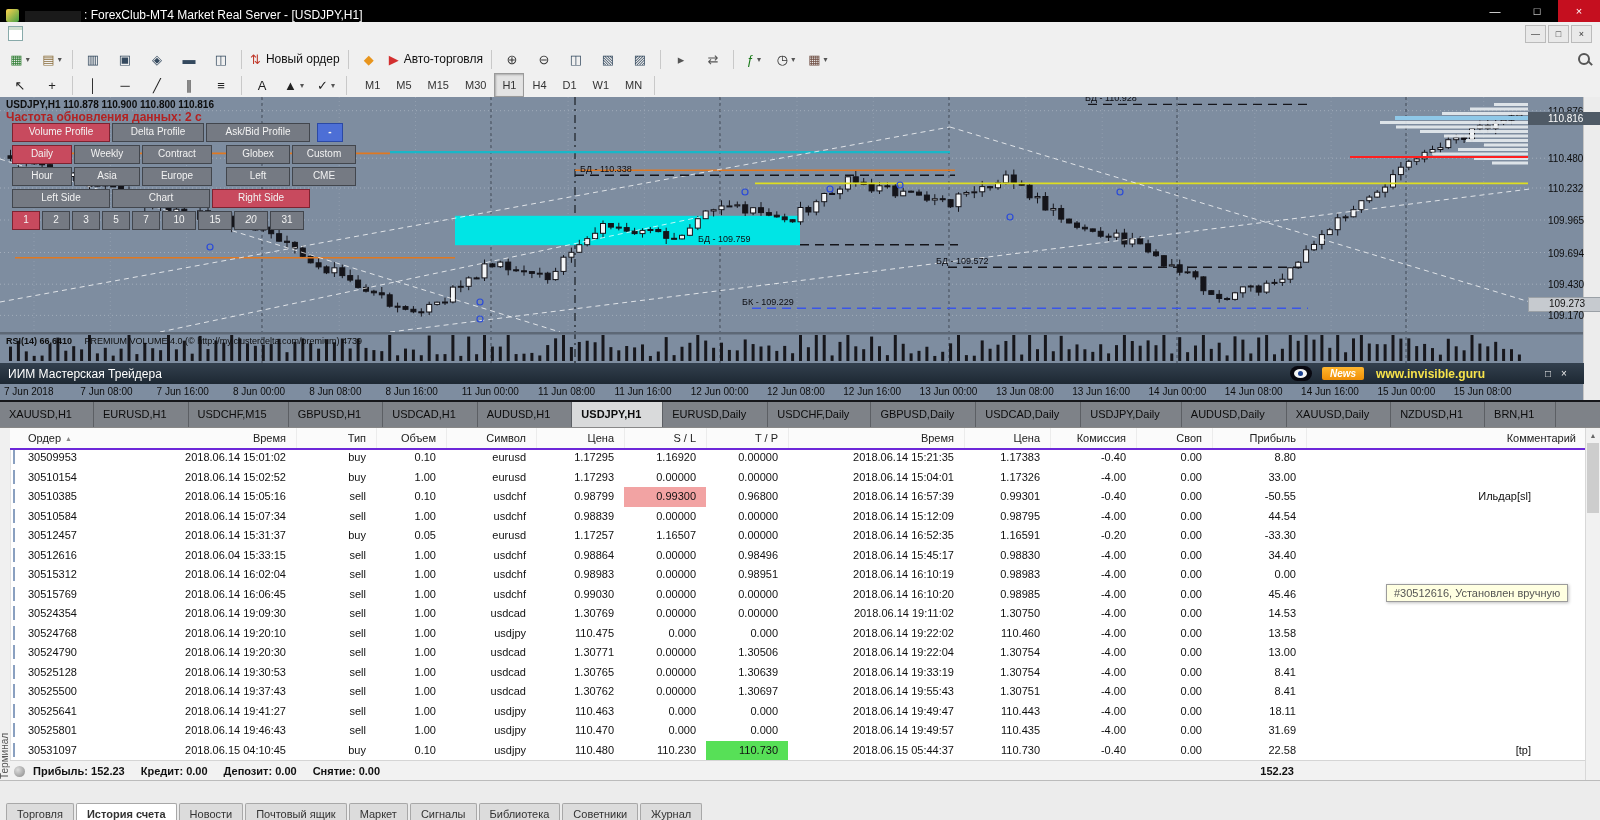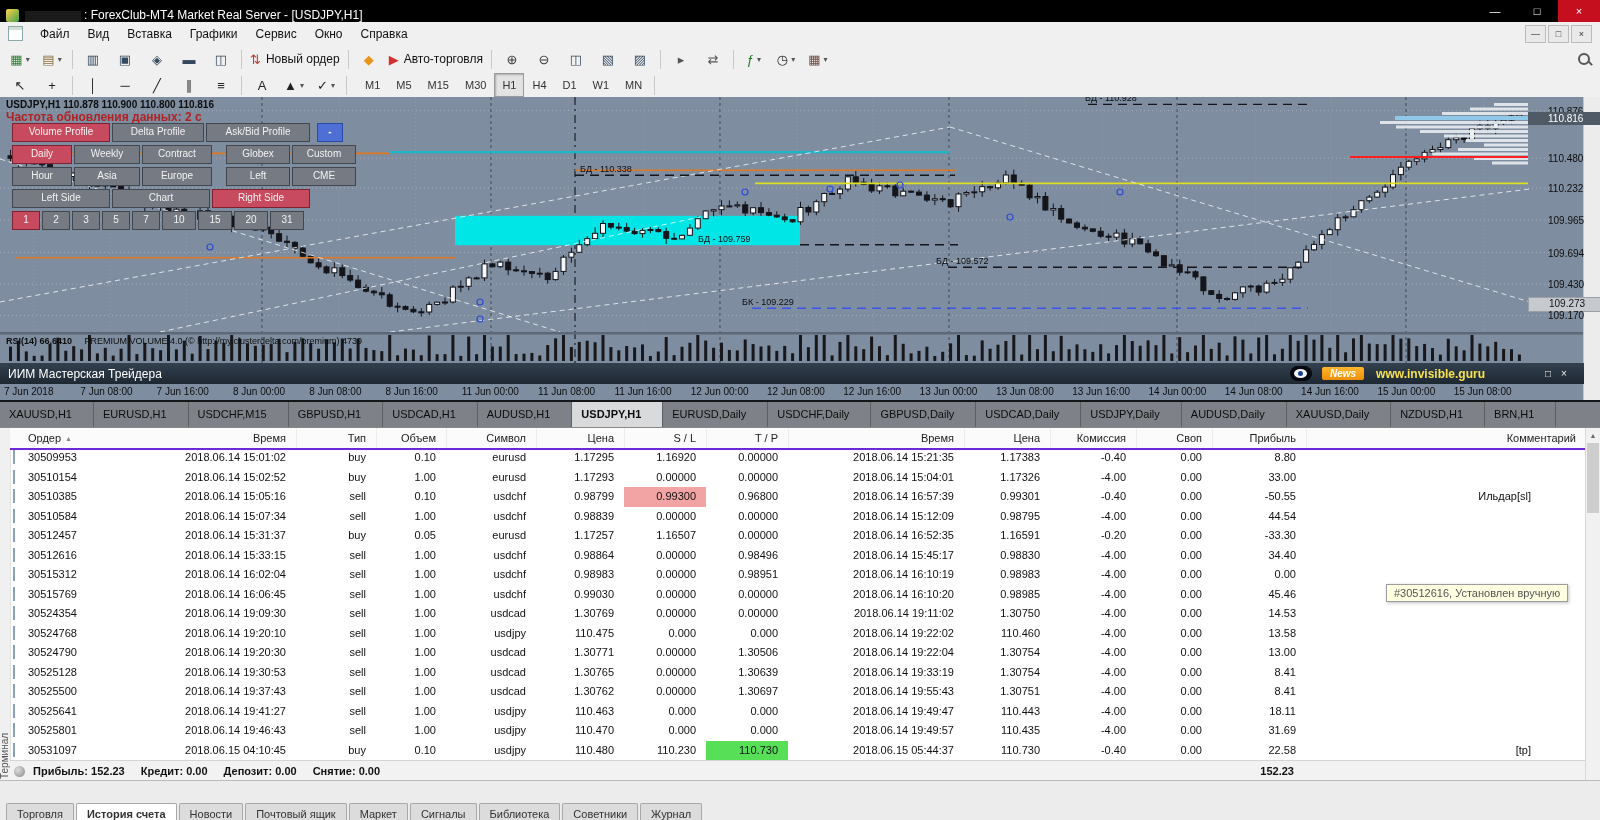--- a/index.html
+++ b/index.html
@@ -119,21 +119,20 @@
   <span>: ForexClub-MT4 Market Real Server - [USDJPY,H1]</span>
   <span class="win-btns">
     <span class="win-btn">—</span>
     <span class="win-btn">□</span>
     <span class="win-btn close">×</span>
   </span>
 </div>
 
 <div class="menubar">
   <span class="menu-doc"></span>
-  <span id="menu-items"><span class="menu-item">Файл</span><span class="menu-item">Вид</span><span class="menu-item">Вставка</span><span class="menu-item">Графики</span><span class="menu-item">Сервис</span><span class="menu-item">Окно</span><span class="menu-item">Справка</span></span>
   <span class="mdi-btns">
     <span class="mdi-btn">—</span>
     <span class="mdi-btn">□</span>
     <span class="mdi-btn">×</span>
   </span>
 </div>
 
 <div class="toolbar" id="toolbar1">
     <span class="tbtn">
       <span class="glyph" style="color: rgb(46, 125, 50);">▦</span>
@@ -952,21 +951,21 @@
         <span class="pbtn active" style="width: 96px;">Right Side</span>
       </div>
       <div class="prow">
         <span class="pbtn active" style="width: 26px;">1</span>
         <span class="pbtn" style="width: 26px;">2</span>
         <span class="pbtn" style="width: 26px;">3</span>
         <span class="pbtn" style="width: 26px;">5</span>
         <span class="pbtn" style="width: 26px;">7</span>
         <span class="pbtn" style="width: 32px;">10</span>
         <span class="pbtn" style="width: 32px;">15</span>
-        <span class="pbtn" style="width: 32px;">20</span>
+        <span class="pbtn" style="width: 32px; font-style: italic;">20</span>
         <span class="pbtn" style="width: 32px;">31</span>
       </div>
     </div>
   <div id="price-scale">
       <div class="ps-item" style="top: 7.7px;">110.876</div>
       <div class="ps-item dark" style="top: 14.9px;">110.816</div>
       <div class="ps-item" style="top: 55.2px;">110.480</div>
       <div class="ps-item" style="top: 85px;">110.232</div>
       <div class="ps-item" style="top: 117px;">109.965</div>
       <div class="ps-item" style="top: 149.5px;">109.694</div>
@@ -1165,21 +1164,21 @@
         <span class="cell-r">2018.06.14 16:52:35</span>
         <span class="cell-r">1.16591</span>
         <span class="cell-r">-0.20</span>
         <span class="cell-r">0.00</span>
         <span class="cell-r">-33.30</span>
         <span class="cell-cm"></span>
       </div>
       <div class="trow tgrid">
         <span><span class="doc"></span></span>
         <span class="cell-l">30512616</span>
-        <span class="cell-r">2018.06.14 15:33:15</span>
+        <span class="cell-r">2018.06.04 15:33:15</span>
         <span class="cell-r">sell</span>
         <span class="cell-r">1.00</span>
         <span class="cell-r">usdchf</span>
         <span class="cell-r">0.98864</span>
         <span class="cell-r">0.00000</span>
         <span class="cell-r">0.98496</span>
         <span class="cell-r">2018.06.14 15:45:17</span>
         <span class="cell-r">0.98830</span>
         <span class="cell-r">-4.00</span>
         <span class="cell-r">0.00</span>

